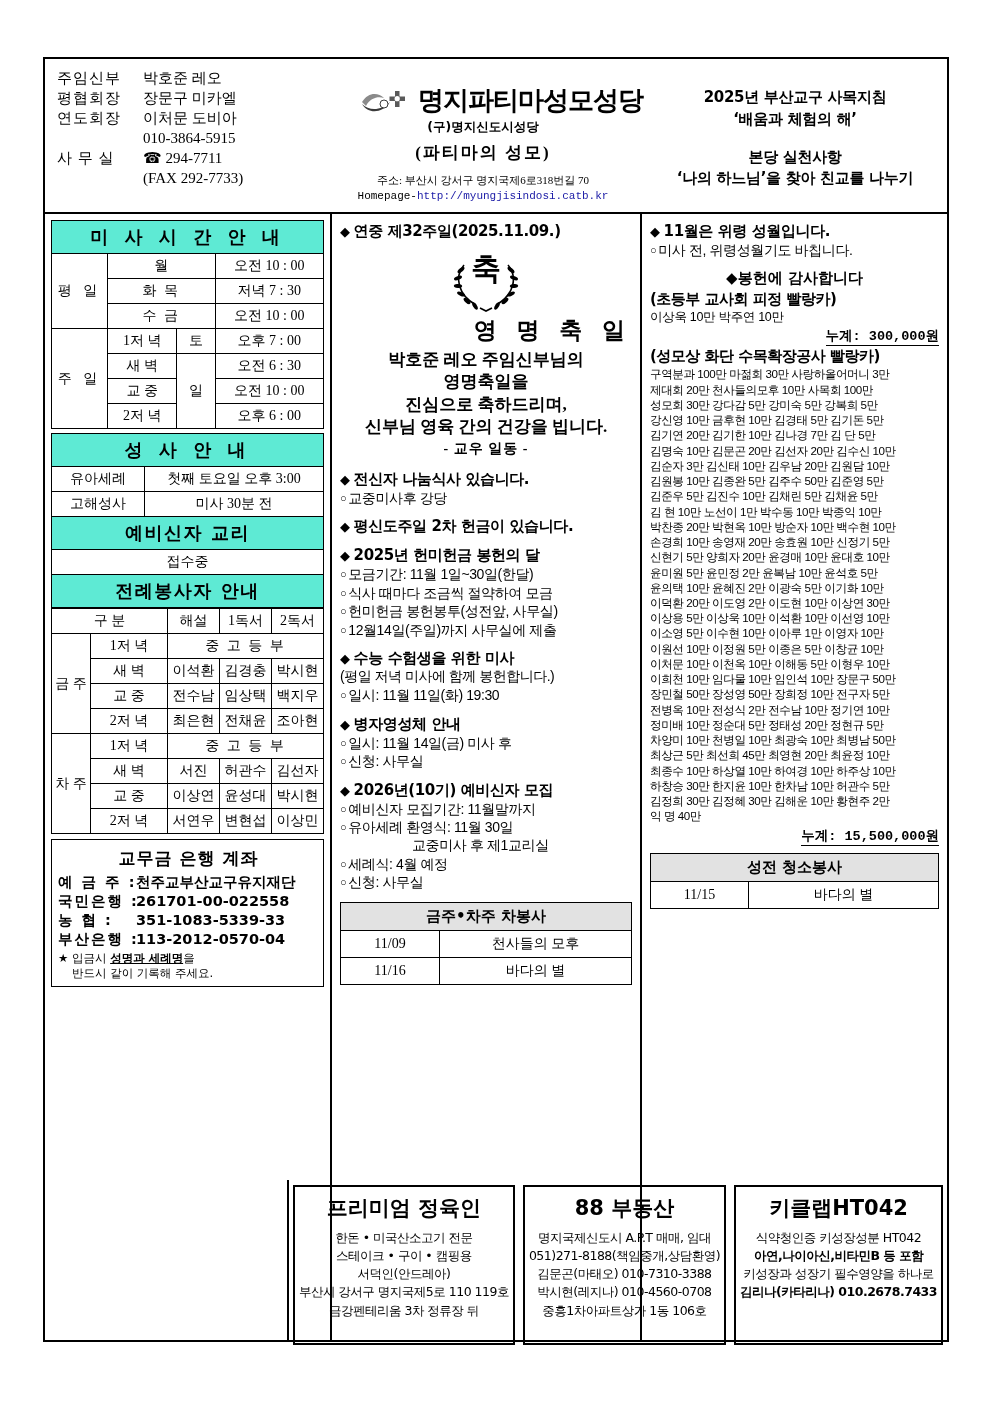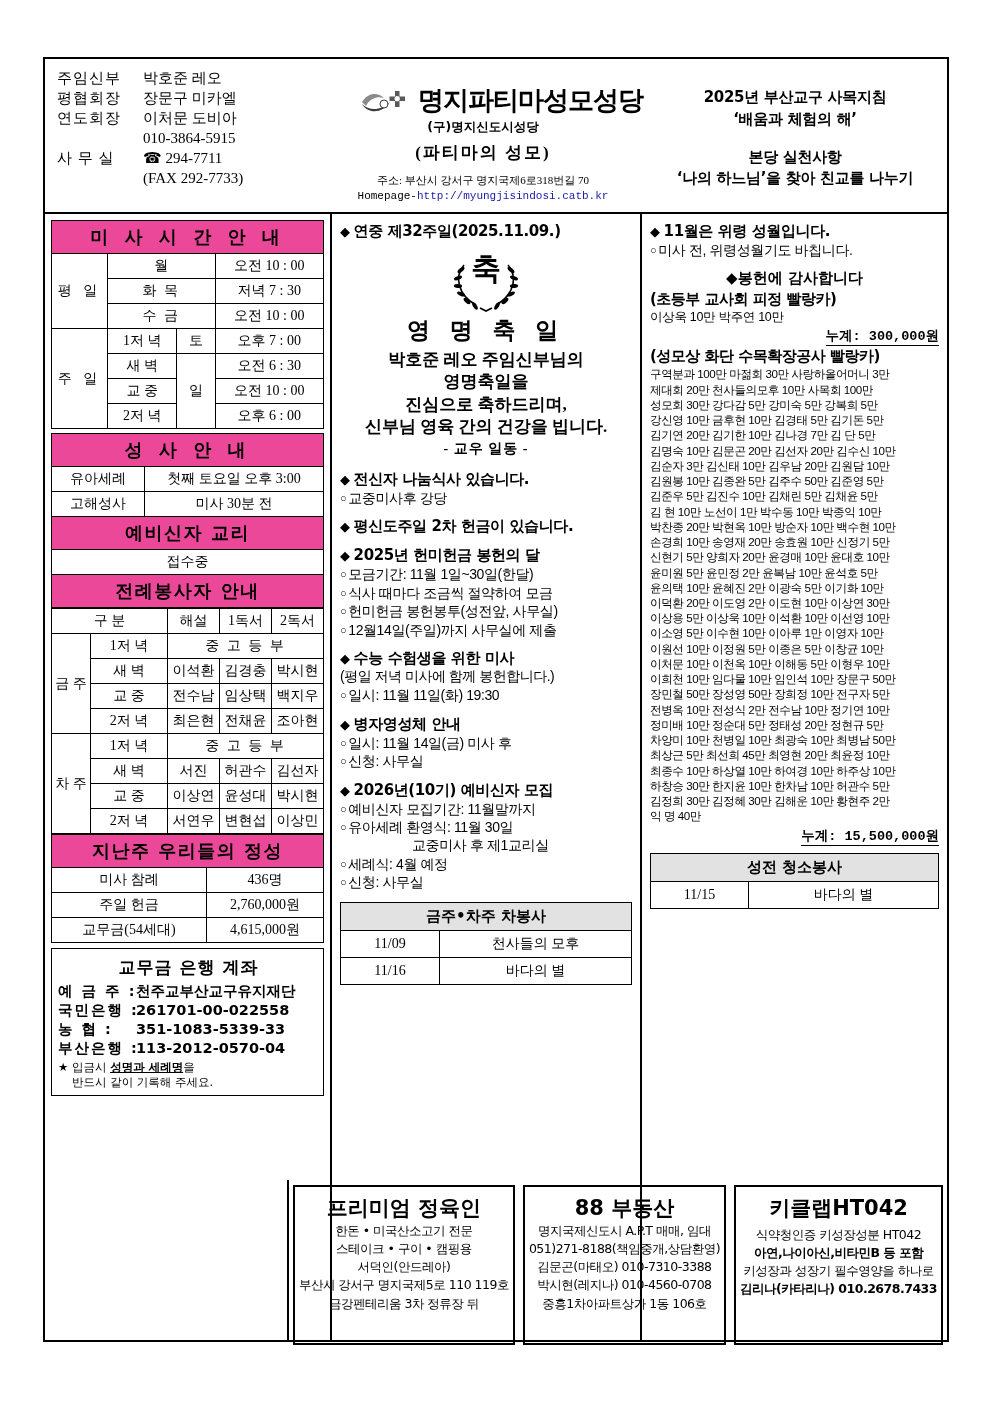--- a/index.html
+++ b/index.html
@@ -107,21 +107,21 @@
   }
   table.t th, table.t td {
     border: 1px solid #000;
     text-align: center;
     font-weight: normal;
     font-size: 14px;
     padding: 3px 2px;
     white-space: nowrap;
   }
   table.t th.sect {
-    background: #ec4899;
+    background: #5eead4;
     font-weight: bold;
     font-size: 18px;
     letter-spacing: 5px;
     padding: 4px 8px;
     font-family: "DejaVu Sans", sans-serif;
   }
   table.t th.sect.tight { letter-spacing: 1.5px; }
   .sp { letter-spacing: 4px; }
   .sp2 { letter-spacing: 2px; }
   td.rt { text-align: right; padding-right: 8px; }
@@ -168,20 +168,21 @@
   
   .celebrate {
     text-align: center;
     margin: 6px 0 12px 0;
     font-family: "Liberation Serif", "DejaVu Serif", serif;
   }
   .wreath { margin: 0 auto 2px auto; display:block; }
   .cel-title {
     font-size: 23px; font-weight: bold; letter-spacing: 7px;
     margin-bottom: 3px;
+    text-align: right;
   }
   .cel-line { font-size: 17px; font-weight: bold; line-height: 1.32; }
   .cel-sign { font-size: 14px; font-weight: bold; margin-top: 1px; letter-spacing: 1px;}
 
   
   .don-head { font-size: 15px; font-weight: bold; font-family: "DejaVu Sans", sans-serif; text-align: center; }
   .don-sub  { font-size: 15px; font-weight: bold; font-family: "DejaVu Sans", sans-serif; letter-spacing:-0.5px;}
   .don-small{ font-size: 12.5px; font-family: "Liberation Sans", sans-serif; letter-spacing:-0.3px;}
   .don-total{
     text-align: right; font-size: 13.5px; font-weight: bold;
@@ -221,21 +222,21 @@
   }
   .ad {
     box-sizing: border-box;
     text-align: center;
     padding: 7px 4px;
     border: 2px solid #000;
     margin: 5px 4px;
     font-family: "DejaVu Sans", sans-serif;
   }
   .ad-wrap { box-sizing:border-box; }
-  .ad .a-ttl { font-size: 21px; font-weight: bold; letter-spacing: 0px; }
+  .ad .a-ttl { font-size: 21px; font-weight: bold; letter-spacing: 0px; margin-bottom: 7px; }
   .ad .a-line { font-size: 12.5px; line-height: 1.45; letter-spacing: -0.5px; white-space: nowrap; }
   .ad .a-line.b { font-weight: bold; }
   .ads .slot1 { width: 230px; }
   .ads .slot2 { width: 215px; }
   .ads .slot3 { width: 222px; }
   .ads .slotL { width: 287px; border-right: 2px solid #000; }
 </style>
 </head>
 <body>
 
@@ -414,39 +415,20 @@
         </tr>
         <tr>
           <td>2저 녁</td>
           <td>서연우</td>
           <td>변현섭</td>
           <td>이상민</td>
         </tr>
       </tbody>
         </table>
 
-      <table class="t">
-        <tbody>
-            <tr>
-              <th class="sect tight" colspan="2">지난주 우리들의 정성</th>
-            </tr>
-        <tr>
-          <td style="width:150px">미사 참례</td>
-          <td class="rt">436명</td>
-        </tr>
-        <tr>
-          <td>주일 헌금</td>
-          <td class="rt">2,760,000원</td>
-        </tr>
-        <tr>
-          <td>교무금(54세대)</td>
-          <td class="rt">4,615,000원</td>
-        </tr>
-      </tbody>
-        </table>
 
       <div class="bank">
         <div class="ttl">교무금 은행 계좌</div>
         <div class="line">
           <span class="k">예 금 주 :</span><span>천주교부산교구유지재단</span>
         </div>
         <div class="line">
           <span class="k">국민은행 :</span><span>261701-00-022558</span>
         </div>
         <div class="line">

